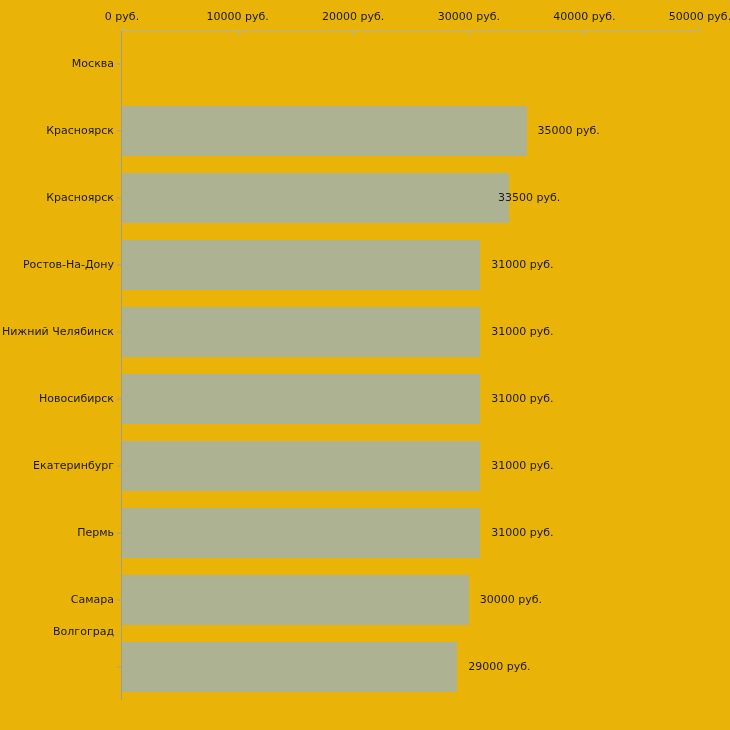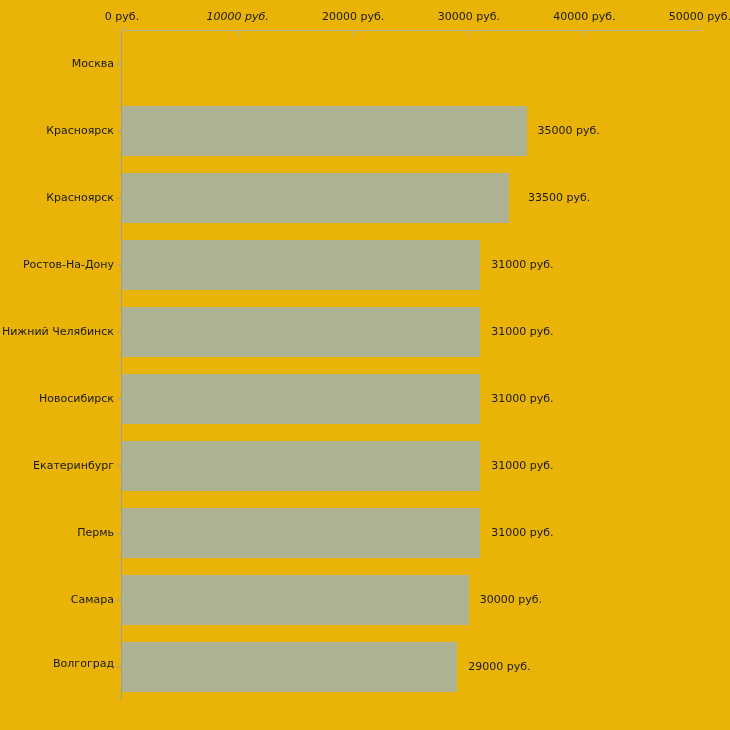--- a/index.html
+++ b/index.html
@@ -120,21 +120,21 @@
     transform: translateY(-50%);
   }
 </style>
 </head>
 <body>
 
 <div id="chart-root">
 
   <div id="x-axis-labels">
       <div class="x-tick-label" style="left: 122px;">0 руб.</div>
-      <div class="x-tick-label" style="left: 237.6px; font-style: italic;">10000 руб.</div>
+      <div class="x-tick-label" style="left: 237.6px;">10000 руб.</div>
       <div class="x-tick-label" style="left: 353.2px;">20000 руб.</div>
       <div class="x-tick-label" style="left: 468.8px;">30000 руб.</div>
       <div class="x-tick-label" style="left: 584.4px;">40000 руб.</div>
       <div class="x-tick-label" style="left: 700px;">50000 руб.</div>
     </div>
 
   <div id="x-axis-line"></div>
   <div id="x-axis-end-left" style="left:122px;"></div>
   <div id="x-axis-end-right" style="left:699px;"></div>
 
@@ -152,32 +152,32 @@
       <div class="y-cat-label" style="top: 332.05px; right: 616px;">Нижний Челябинск</div>
       <div class="y-tick-mark" style="top: 332.05px;"></div>
       <div class="y-cat-label" style="top: 398.95px; right: 616px;">Новосибирск</div>
       <div class="y-tick-mark" style="top: 398.95px;"></div>
       <div class="y-cat-label" style="top: 465.85px; right: 616px; margin-left: 32px;">Екатеринбург</div>
       <div class="y-tick-mark" style="top: 465.85px;"></div>
       <div class="y-cat-label" style="top: 532.75px; right: 616px; margin-left: 23px;">Пермь</div>
       <div class="y-tick-mark" style="top: 532.75px;"></div>
       <div class="y-cat-label" style="top: 599.65px; right: 616px;">Самара</div>
       <div class="y-tick-mark" style="top: 599.65px;"></div>
-      <div class="y-cat-label" style="top: 664px; right: 616px;">Волгоград</div>
+      <div class="y-cat-label" style="top: 632px; right: 616px;">Волгоград</div>
       <div class="y-tick-mark" style="top: 666.55px;"></div>
     </div>
 
   <div id="plot-area">
       <div class="bar-row" style="top: 75.35px; height: 50px;">
         <div class="bar" style="width: 404.6px; background: rgb(172, 178, 146);"></div>
         <div class="bar-value-label" style="left: 415.6px;">35000 руб.</div>
       </div>
       <div class="bar-row" style="top: 142.25px; height: 50px;">
         <div class="bar" style="width: 387.26px; background: rgb(172, 178, 146);"></div>
-        <div class="bar-value-label" style="left: 406px;">33500 руб.</div>
+        <div class="bar-value-label" style="left: 376px;">33500 руб.</div>
       </div>
       <div class="bar-row" style="top: 209.15px; height: 50px;">
         <div class="bar" style="width: 358.36px; background: rgb(172, 178, 146);"></div>
         <div class="bar-value-label" style="left: 369.36px;">31000 руб.</div>
       </div>
       <div class="bar-row" style="top: 276.05px; height: 50px;">
         <div class="bar" style="width: 358.36px; background: rgb(172, 178, 146);"></div>
         <div class="bar-value-label" style="left: 369.36px;">31000 руб.</div>
       </div>
       <div class="bar-row" style="top: 342.95px; height: 50px;">

